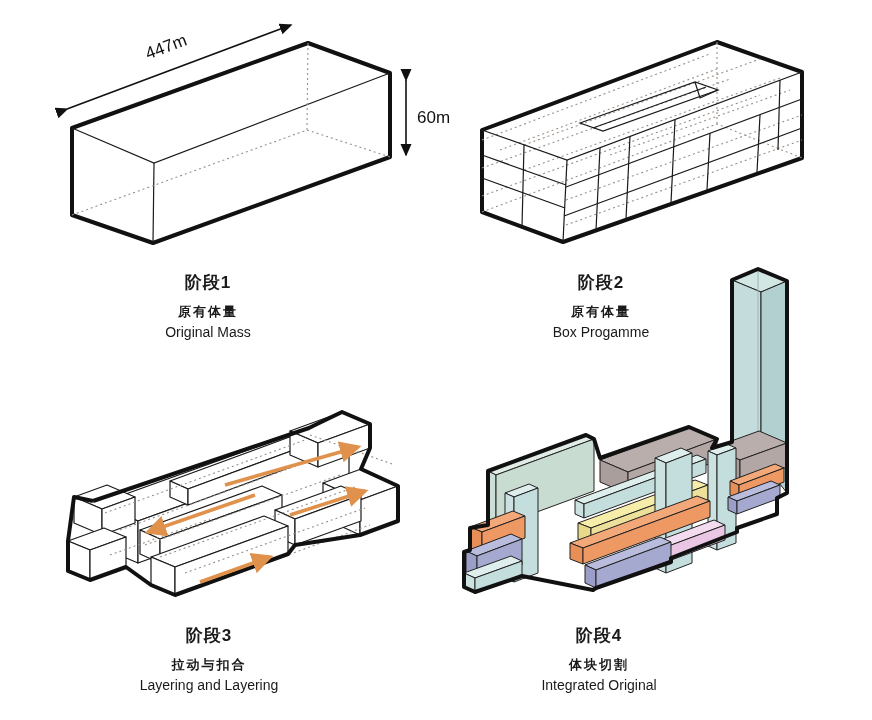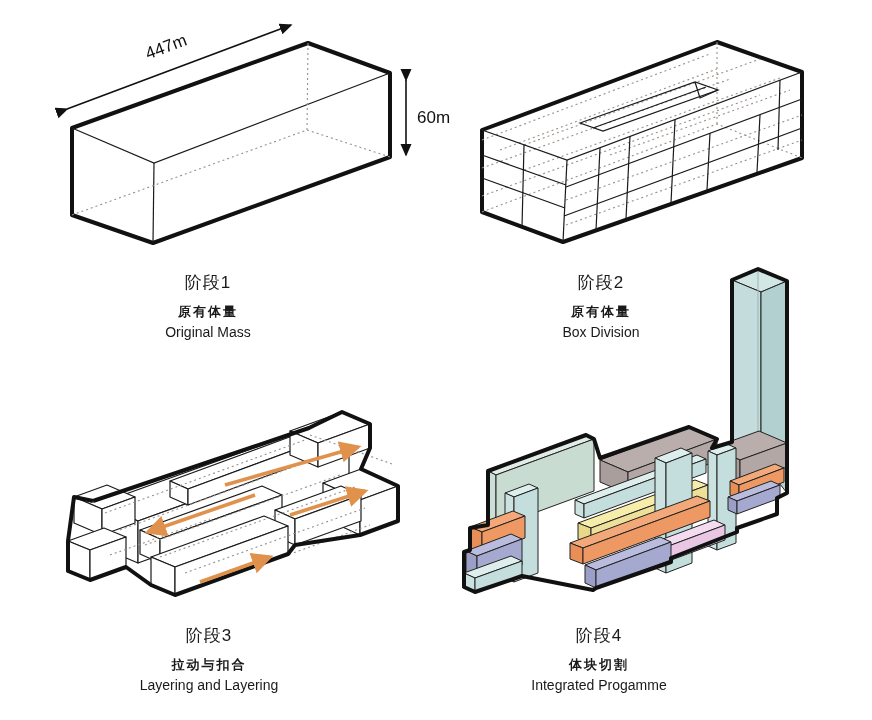--- a/index.html
+++ b/index.html
@@ -1,20 +1,20 @@
 <!DOCTYPE html>
 <html><head>
 <meta charset="utf-8">
 <style>
   html,body{margin:0;padding:0;background:#fff;}
   #stage{position:relative;width:872px;height:720px;background:#ffffff;overflow:hidden;
          font-family:"Liberation Sans","DejaVu Sans",sans-serif;color:#1a1a1a;}
   .panel-svg{position:absolute;}
   .caption{position:absolute;text-align:center;width:300px;}
-  .cap-stage{font-size:17px;font-weight:400;letter-spacing:1px;}
+  .cap-stage{font-size:17px;font-weight:700;letter-spacing:1px;}
   .cap-zh{font-size:13px;font-weight:700;margin-top:9px;letter-spacing:2px;}
   .cap-en{font-size:14px;font-weight:400;margin-top:3px;}
   
   .sil{fill:#ffffff;stroke:#111111;stroke-width:4;stroke-linejoin:round;}
   .sil-open{fill:none;stroke:#111111;stroke-width:4;stroke-linejoin:round;}
   .edge{stroke:#1a1a1a;stroke-width:1.2;fill:none;}
   .wface{fill:#ffffff;stroke:#1a1a1a;stroke-width:1.2;stroke-linejoin:round;}
   .dot{stroke:#9a9089;stroke-width:1.1;fill:none;stroke-dasharray:2 3;}
   .dim{stroke:#111;stroke-width:1.6;fill:none;}
   .dimtxt{font-family:"Liberation Sans","DejaVu Sans",sans-serif;font-size:17px;fill:#111;}
@@ -237,28 +237,28 @@
 
   <div class="caption" style="left:58px;top:271px">
     <div class="cap-stage">阶段1</div>
     <div class="cap-zh">原有体量</div>
     <div class="cap-en">Original Mass</div>
   </div>
 
   <div class="caption" style="left:451px;top:271px">
     <div class="cap-stage">阶段2</div>
     <div class="cap-zh">原有体量</div>
-    <div class="cap-en">Box Division</div>
+    <div class="cap-en">Box Progamme</div>
   </div>
 
   <div class="caption" style="left:59px;top:624px">
     <div class="cap-stage">阶段3</div>
     <div class="cap-zh">拉动与扣合</div>
     <div class="cap-en">Layering and Layering</div>
   </div>
 
   <div class="caption" style="left:449px;top:624px">
     <div class="cap-stage">阶段4</div>
     <div class="cap-zh">体块切割</div>
-    <div class="cap-en">Integrated Progamme</div>
+    <div class="cap-en">Integrated Original</div>
   </div>
 
 </div>
 
 </body></html>

